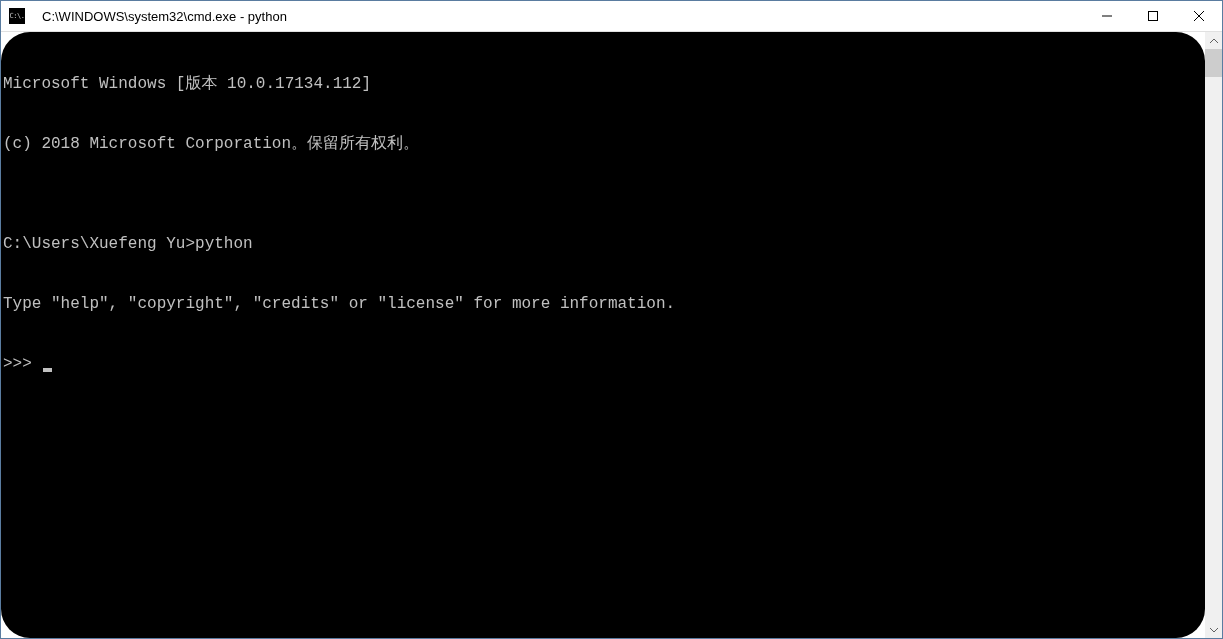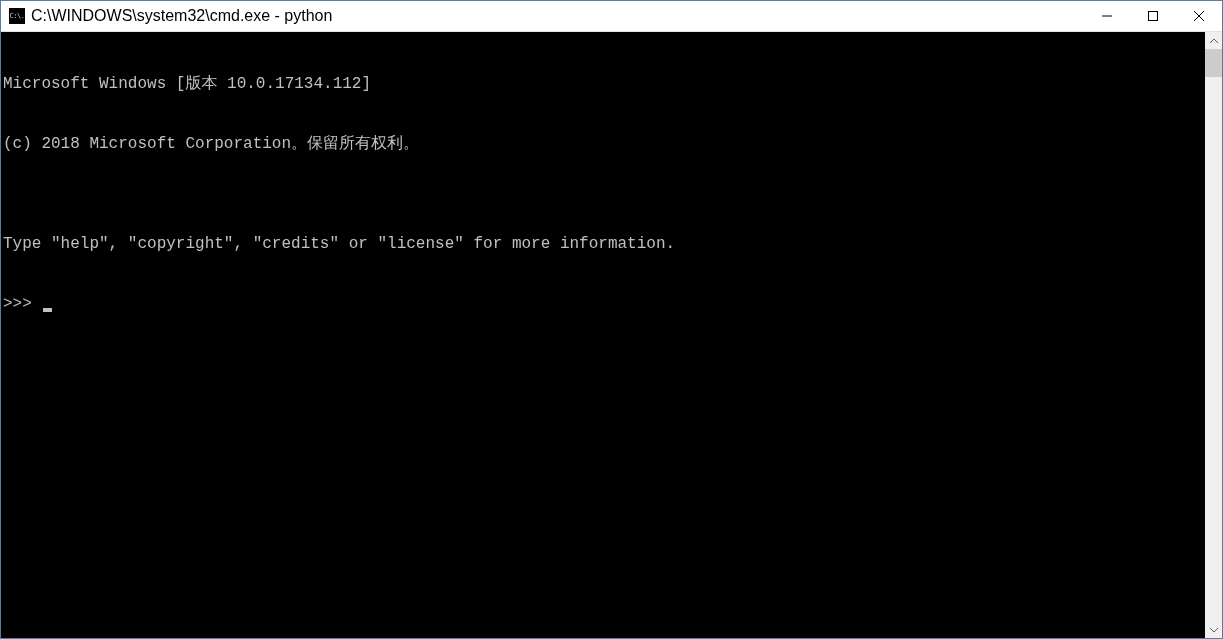--- a/index.html
+++ b/index.html
@@ -30,23 +30,24 @@
       background: #000000;
       display: flex;
       align-items: center;
       justify-content: center;
       font-size: 7px;
       color: #c0c0c0;
       font-family: Consolas, monospace;
       letter-spacing: -0.5px;
     }
     .titlebar-title {
-      font-size: 16px;
+      font-size: 13px;
       color: #000000;
       flex: 1;
+      margin-left: 11px;
     }
     .titlebar-controls {
       display: flex;
       height: 100%;
     }
     .titlebar-button {
       width: 46px;
       height: 100%;
       display: flex;
       align-items: center;
@@ -64,20 +65,21 @@
     .terminal {
       flex: 1;
       background: #000000;
       color: #c0c0c0;
       font-family: "NSimSun", "SimSun", Consolas, "Courier New", monospace;
       font-size: 16px;
       line-height: 20px;
       padding: 2px 0 0 2px;
       white-space: pre;
       overflow: hidden;
+      border-radius: 29px;
     }
     .terminal-line {
       display: block;
     }
     .prompt-line {
       display: flex;
       align-items: center;
     }
     .cursor {
       display: inline-block;
@@ -148,20 +150,21 @@
       </svg>
     </div>
   </div>
 </div>
 
 <div class="content-area">
   <div class="terminal">
     <span class="terminal-line">Microsoft Windows [版本 10.0.17134.112]</span>
     <span class="terminal-line">(c) 2018 Microsoft Corporation。保留所有权利。</span>
     <span class="terminal-line"></span>
+    <span class="terminal-line">C:\Users\Xuefeng Yu&gt;python</span>
     <span class="terminal-line">Type "help", "copyright", "credits" or "license" for more information.</span>
     <div class="prompt-line"><span>&gt;&gt;&gt; </span><span class="cursor"></span></div>
   </div>
   <div class="scrollbar">
     <div class="scrollbar-up">
       <svg viewBox="0 0 8 8">
         <path d="M0 6 L4 2 L8 6" fill="none" stroke="#606060" stroke-width="1"></path>
       </svg>
     </div>
     <div class="scrollbar-thumb"></div>

